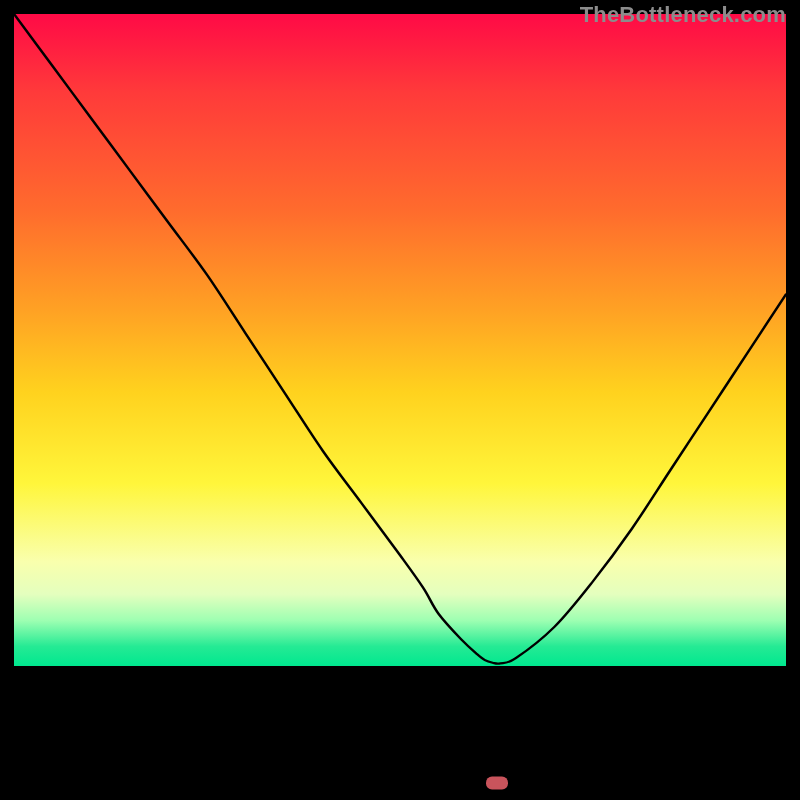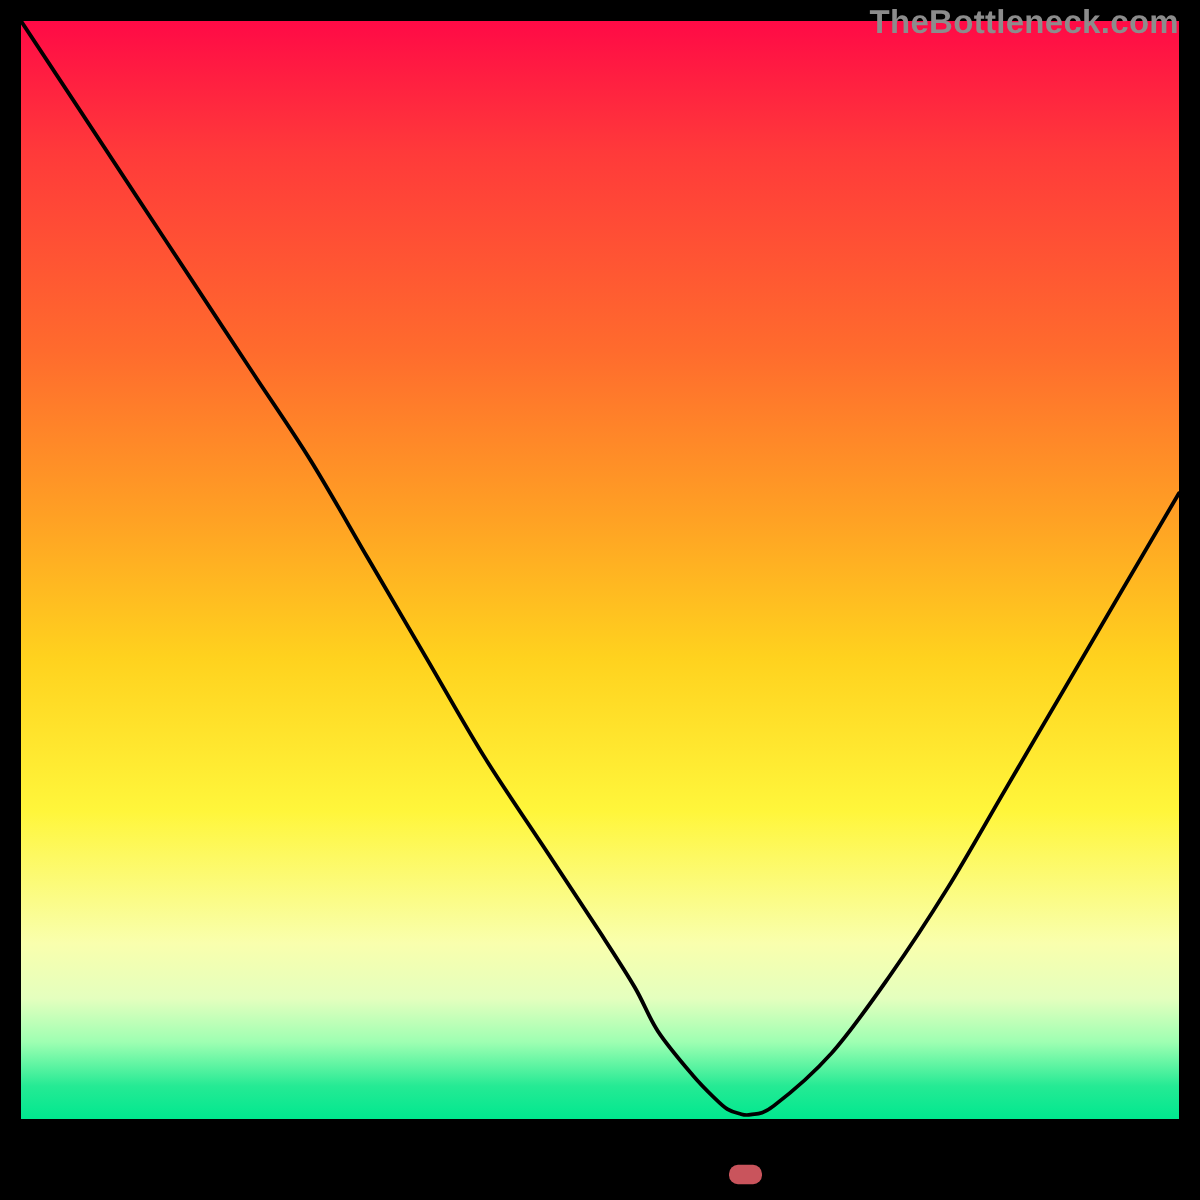--- a/index.html
+++ b/index.html
@@ -9,21 +9,21 @@
     height: 800px;
     background: #000;
     overflow: hidden;
     font-family: Arial, Helvetica, sans-serif;
   }
   .frame {
     position: absolute;
     left: 14px;
     top: 14px;
     width: 772px;
-    height: 732px;
+    height: 652px;
     background: #000;
   }
   .plot-area {
     position: absolute;
     left: 0;
     top: 0;
     width: 100%;
     height: 100%;
     background: linear-gradient(to bottom,
       #ff0a46 0%,

